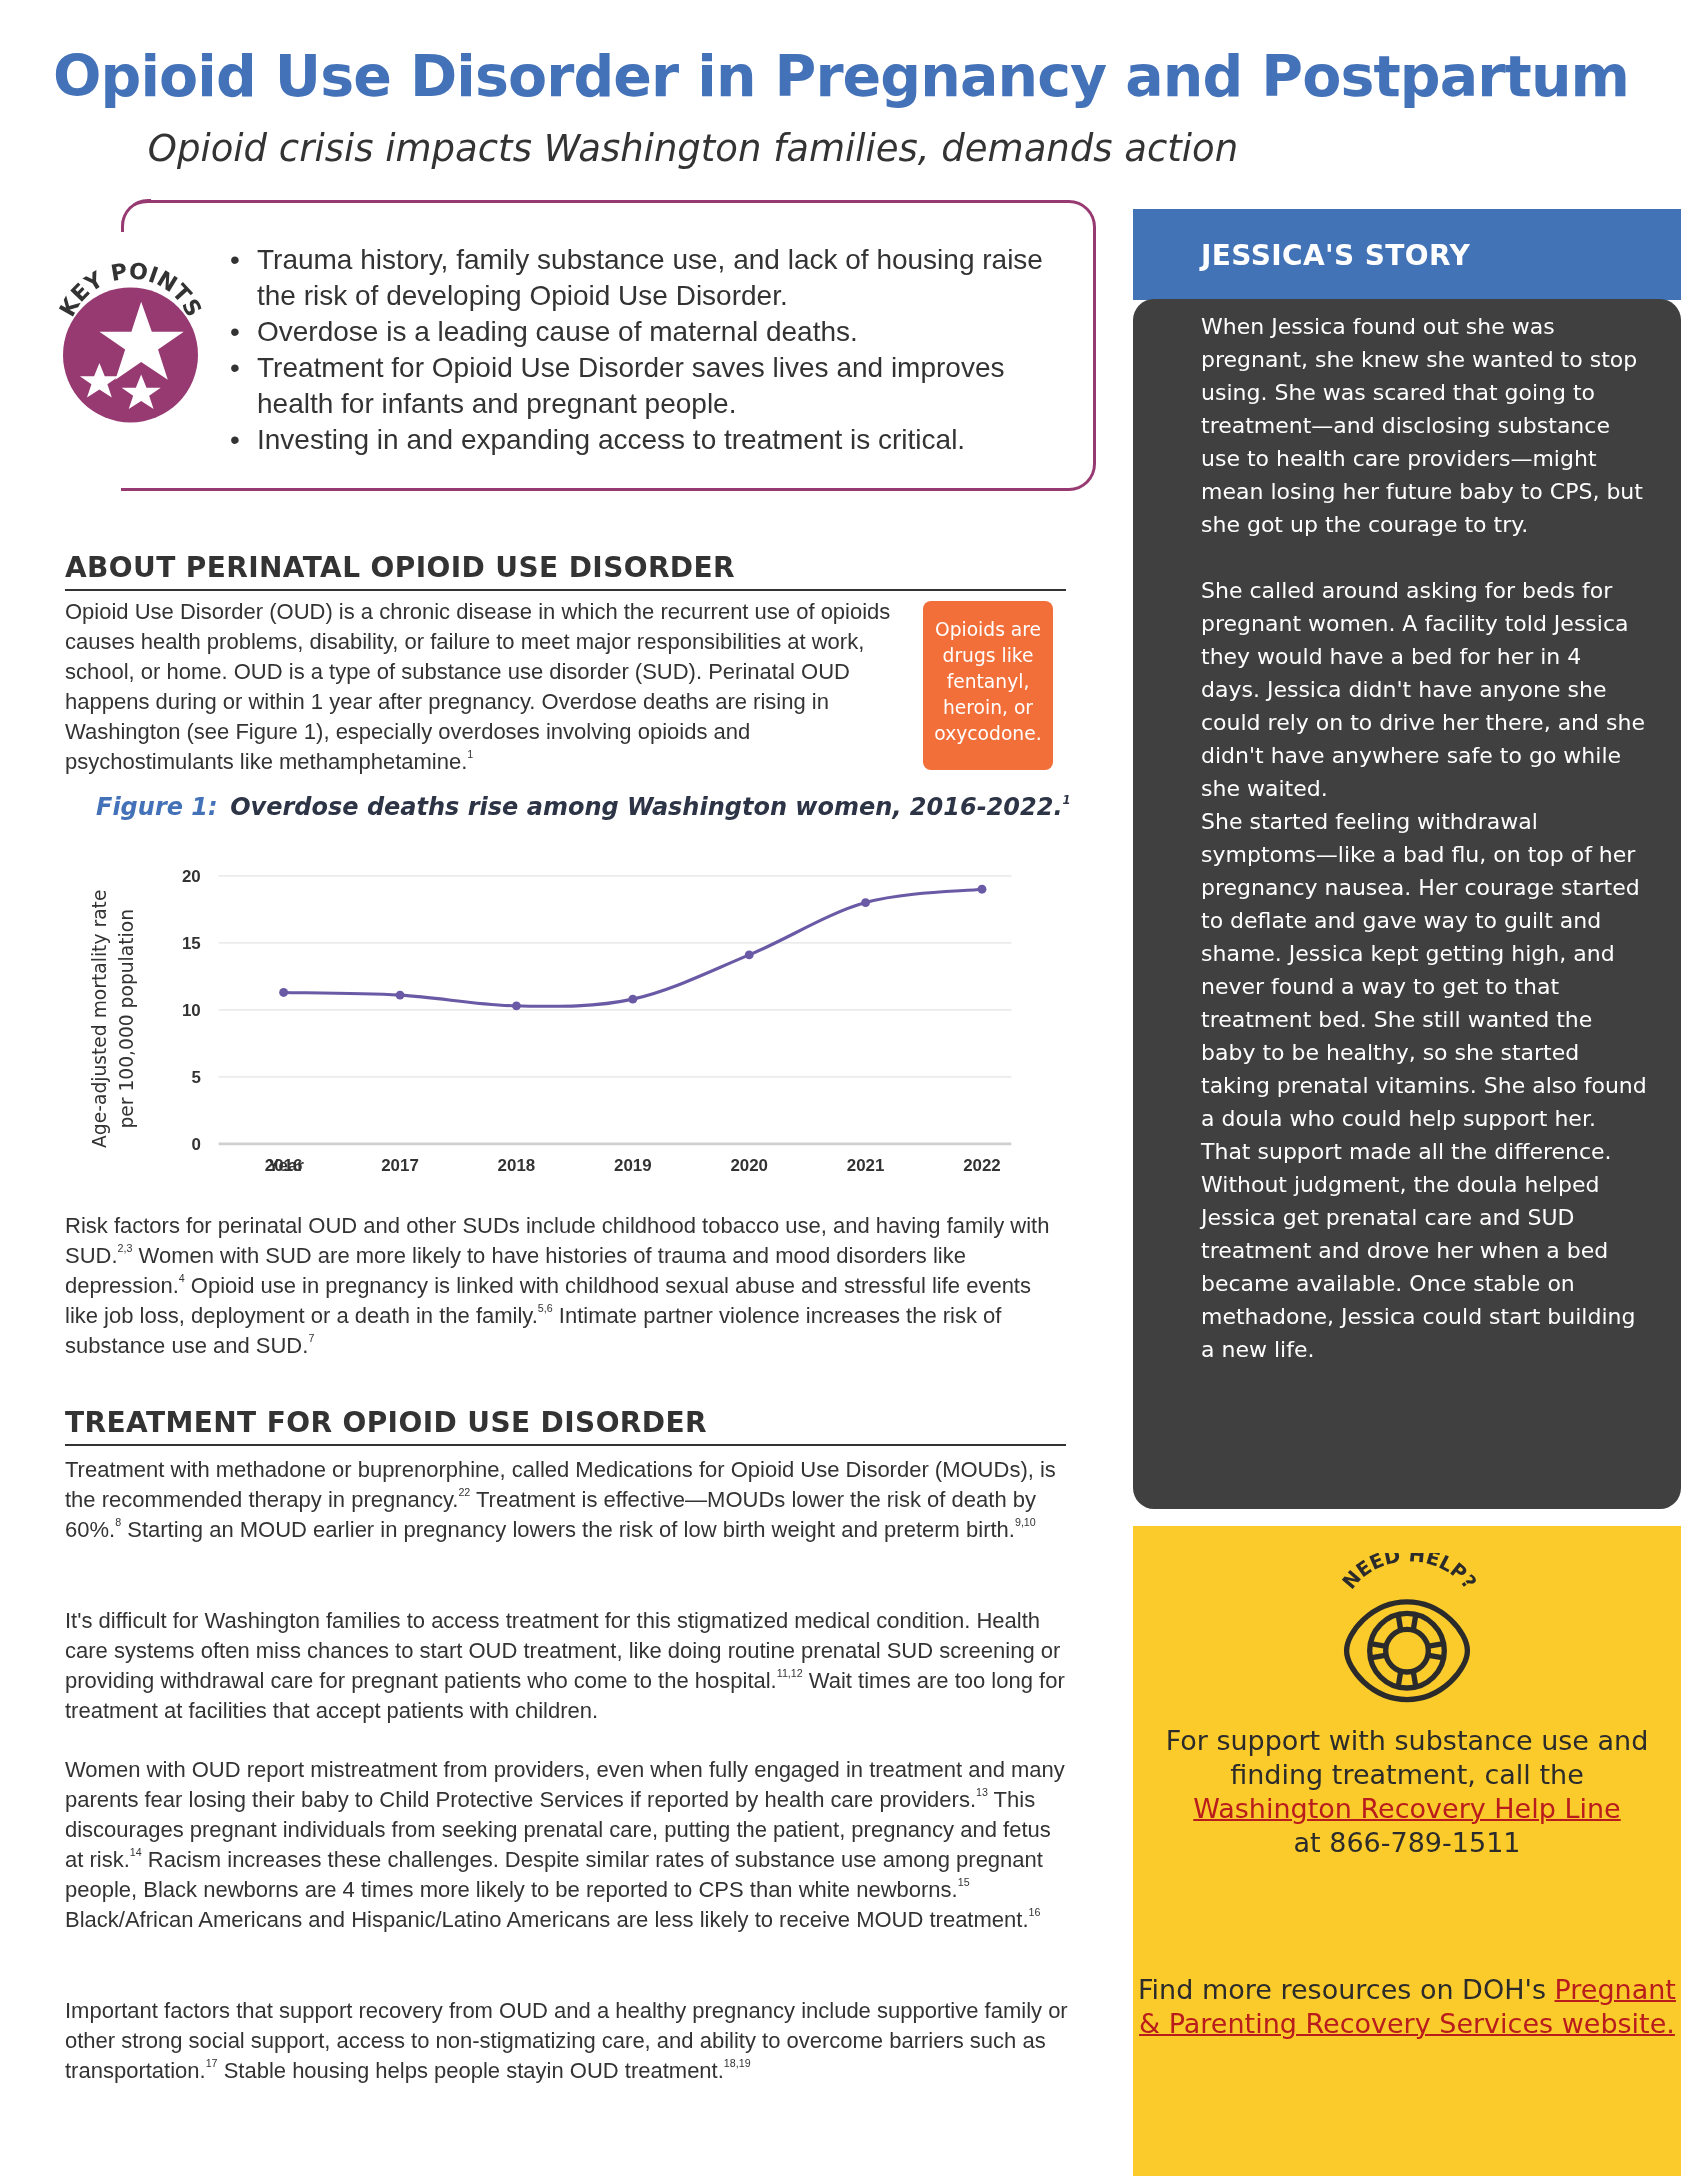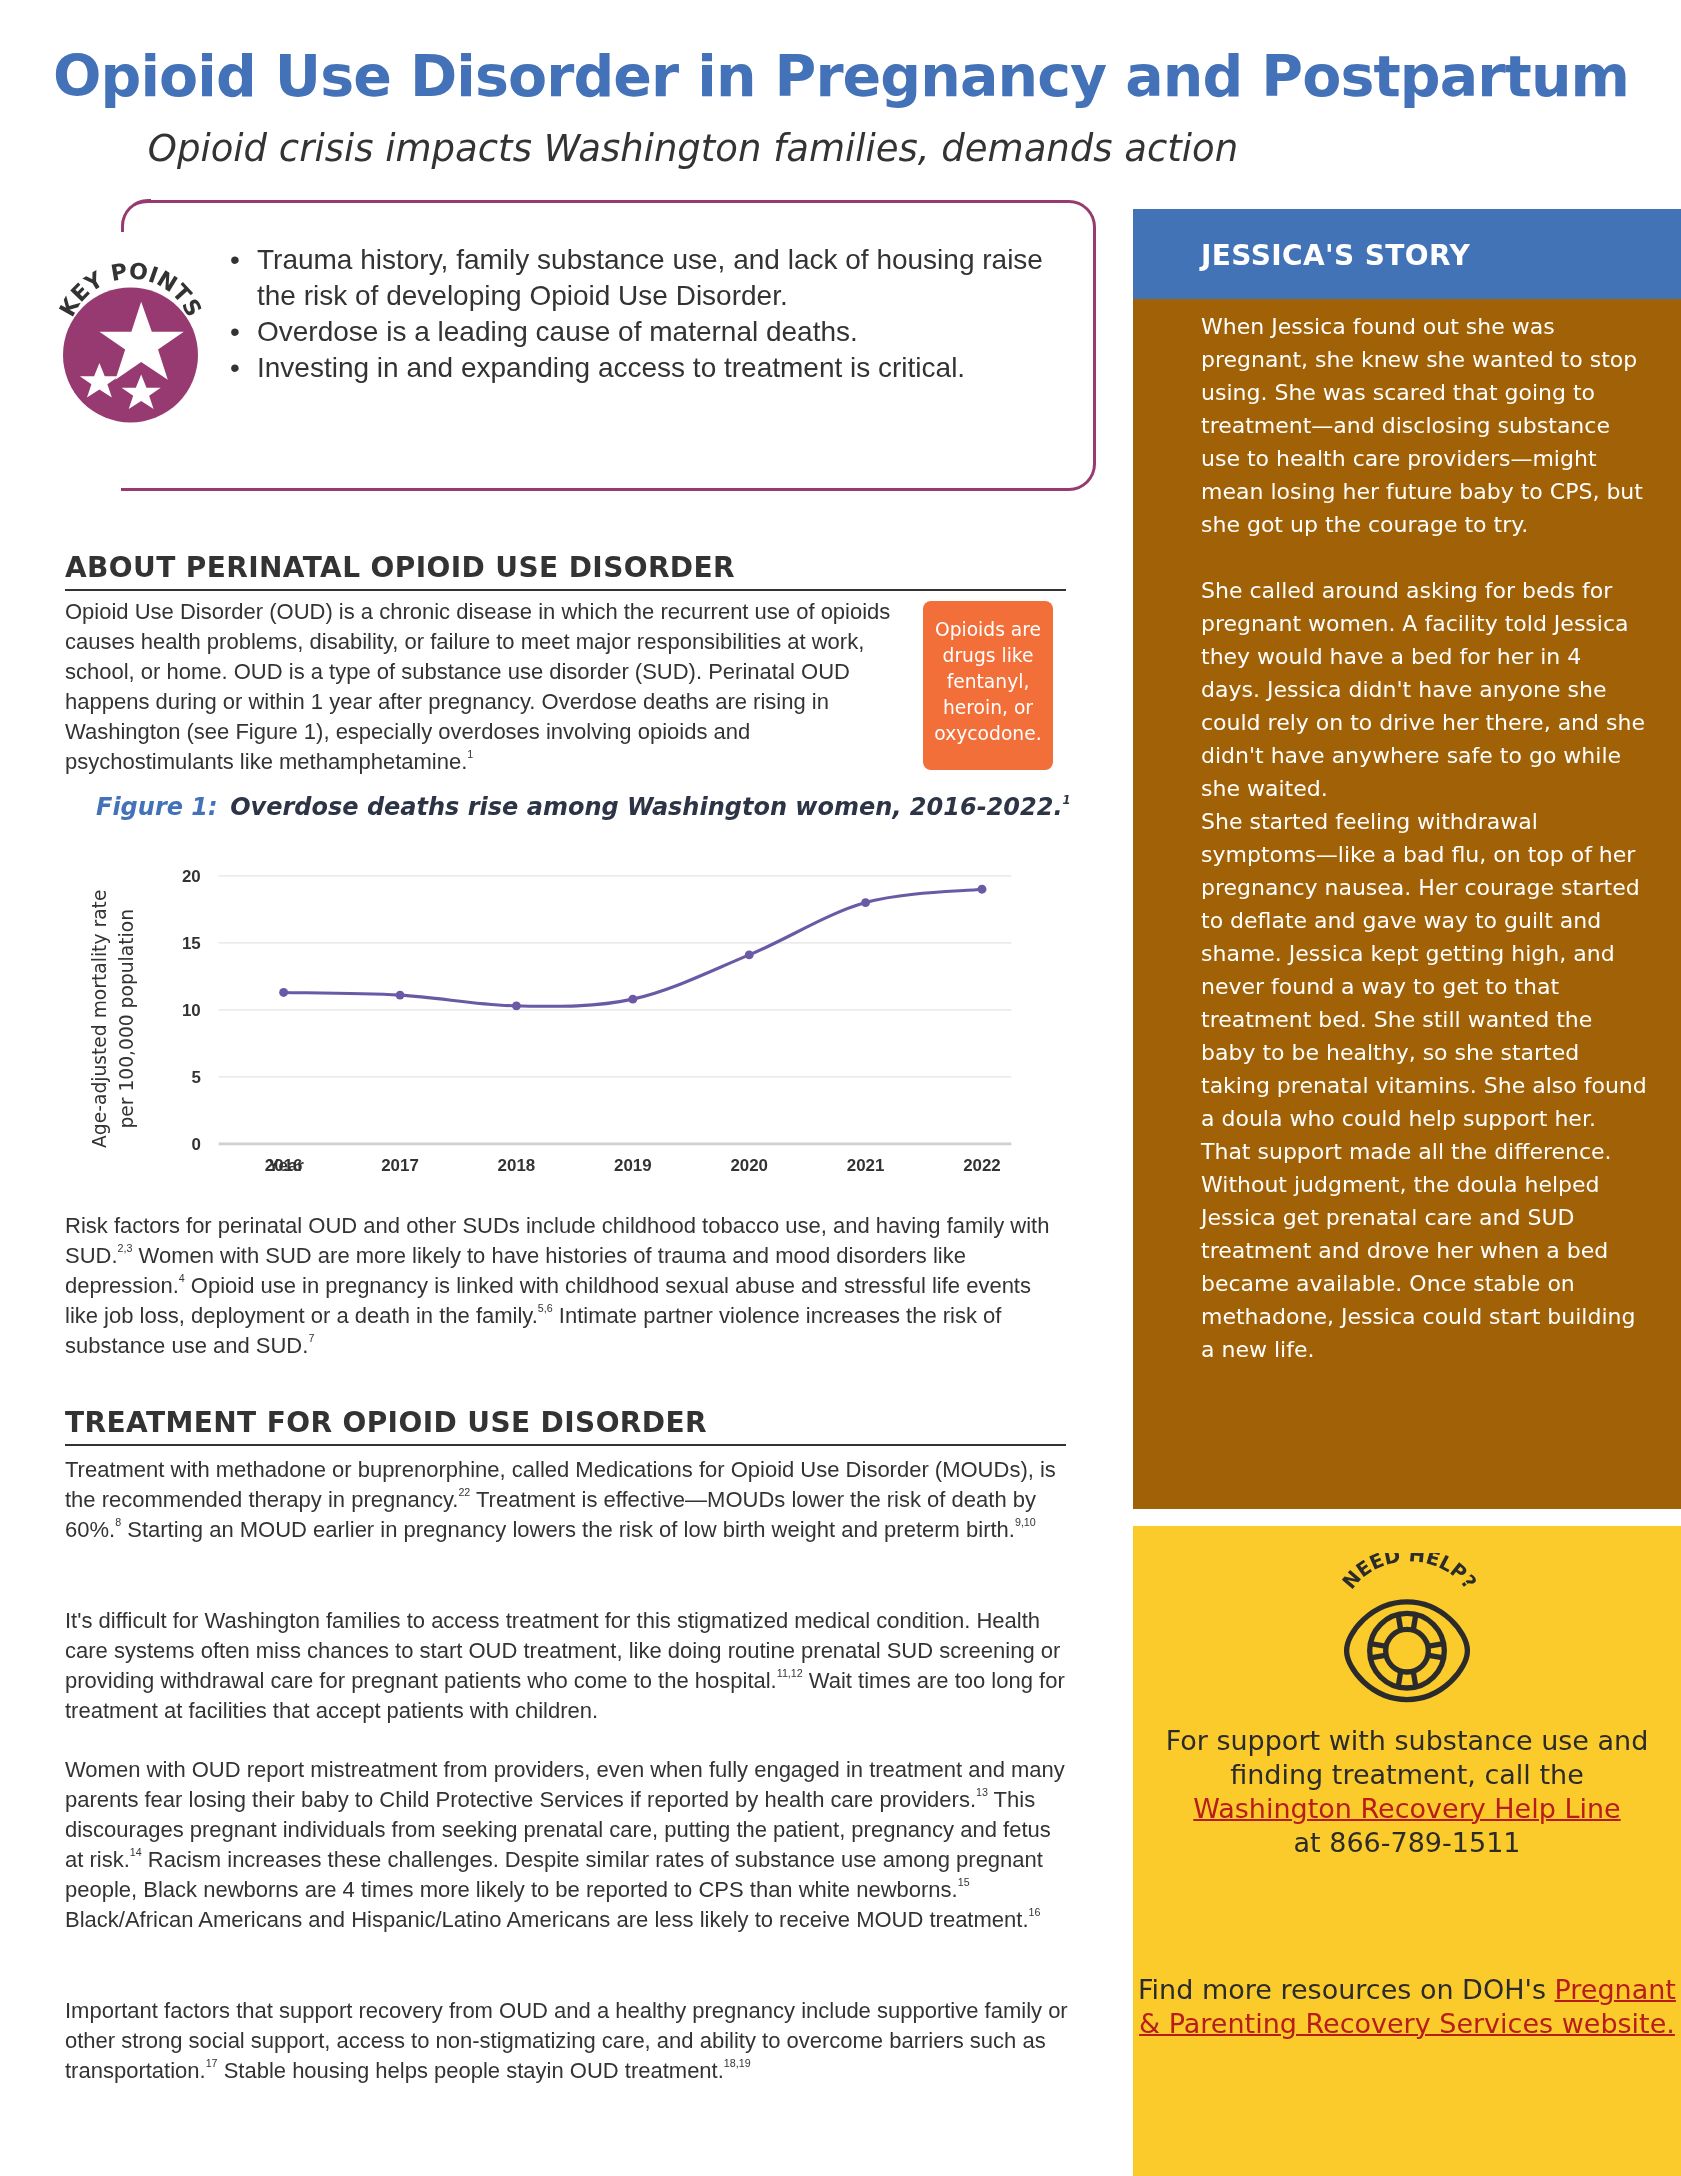--- a/index.html
+++ b/index.html
@@ -37,21 +37,21 @@
     font-weight: bold; font-style: italic; font-size: 24px; color: #2c3446; }
   .fig-caption .fig-num { color: #4472b8; margin-right: 12.5px; }
   .fig-caption sup { font-size: 11.6px; vertical-align: top; }
 
   .chart { position: absolute; left: 85px; top: 847px; width: 962px; height: 348px; }
 
   
   .story-head { position: absolute; left: 1133px; top: 209px; width: 548px; height: 91px; background: #4273b7; }
   .story-head-text { position: absolute; left: 68px; top: 30px; font-family: "DejaVu Sans", sans-serif;
     font-weight: bold; font-size: 28px; color: #ffffff; letter-spacing: 0.4px; text-align: center; }
-  .story-body { position: absolute; left: 1133px; top: 299px; width: 548px; height: 1210px; background: #a16207; }
+  .story-body { position: absolute; left: 1133px; top: 299px; width: 548px; height: 1210px; background: #404040; border-radius: 21px; }
   .story-text { position: absolute; left: 68px; top: 10.7px; width: 446px; font-family: "DejaVu Sans", sans-serif;
     font-size: 22px; line-height: 33px; color: #ffffff; }
   .story-text p { margin: 0; }
   .story-text .gap { height: 33px; }
 
   .help-box { position: absolute; left: 1133px; top: 1526px; width: 548px; height: 651px; background: #fbcb2c; }
   .help-icon { position: absolute; left: 176px; top: 27px; width: 196px; height: 151px; }
   .help-text { position: absolute; left: 0; width: 548px; text-align: center; font-family: "DejaVu Sans", sans-serif;
     font-size: 27px; line-height: 34px; color: #2b2b2b; }
   .help-text a { color: #b91c1c; font-weight: normal; text-decoration: underline; text-decoration-thickness: 1.8px; }
@@ -72,20 +72,21 @@
     <textPath href="#kparc" startOffset="50%" text-anchor="middle" id="kp-label-path">KEY POINTS</textPath>
   </text>
   <circle cx="85" cy="128" r="76" fill="#973a72"></circle>
   <polygon fill="#ffffff" points="97,68 109,102 145,102 116,122 127,156 97,136 68,156 79,122 50,102 86,102"></polygon>
   <polygon fill="#ffffff" points="50,137 56,152 72,152 59,161 64,176 50,167 36,176 41,161 28,152 44,152"></polygon>
   <polygon fill="#ffffff" points="97,150 103,165 119,165 106,174 111,189 97,180 83,189 88,174 75,165 91,165"></polygon>
 </svg>
 <ul class="kp-list">
   <li>Trauma history, family substance use, and lack of housing raise the risk of developing Opioid Use Disorder.</li>
   <li>Overdose is a leading cause of maternal deaths.</li>
+  <li>Treatment for Opioid Use Disorder saves lives and improves health for infants and pregnant people.</li>
   <li>Investing in and expanding access to treatment is critical.</li>
 </ul>
 
 <div class="sec-head" style="top:545px;margin-top:6px;">ABOUT PERINATAL OPIOID USE DISORDER</div>
 <div class="body-text" style="top:597px; width:842px;">
   <span>Opioid Use Disorder (OUD) is a chronic disease in which the recurrent use of opioids causes health problems, disability, or failure to meet major responsibilities at work, school, or home. OUD is a type of substance use disorder (SUD). Perinatal OUD happens during or within 1 year after pregnancy. Overdose deaths are rising in Washington (see Figure 1), especially overdoses involving opioids and psychostimulants like methamphetamine.</span><sup>1</sup>
 </div>
 <div class="orange-callout">Opioids are drugs like fentanyl, heroin, or oxycodone.</div>
 
 <div class="fig-caption">

